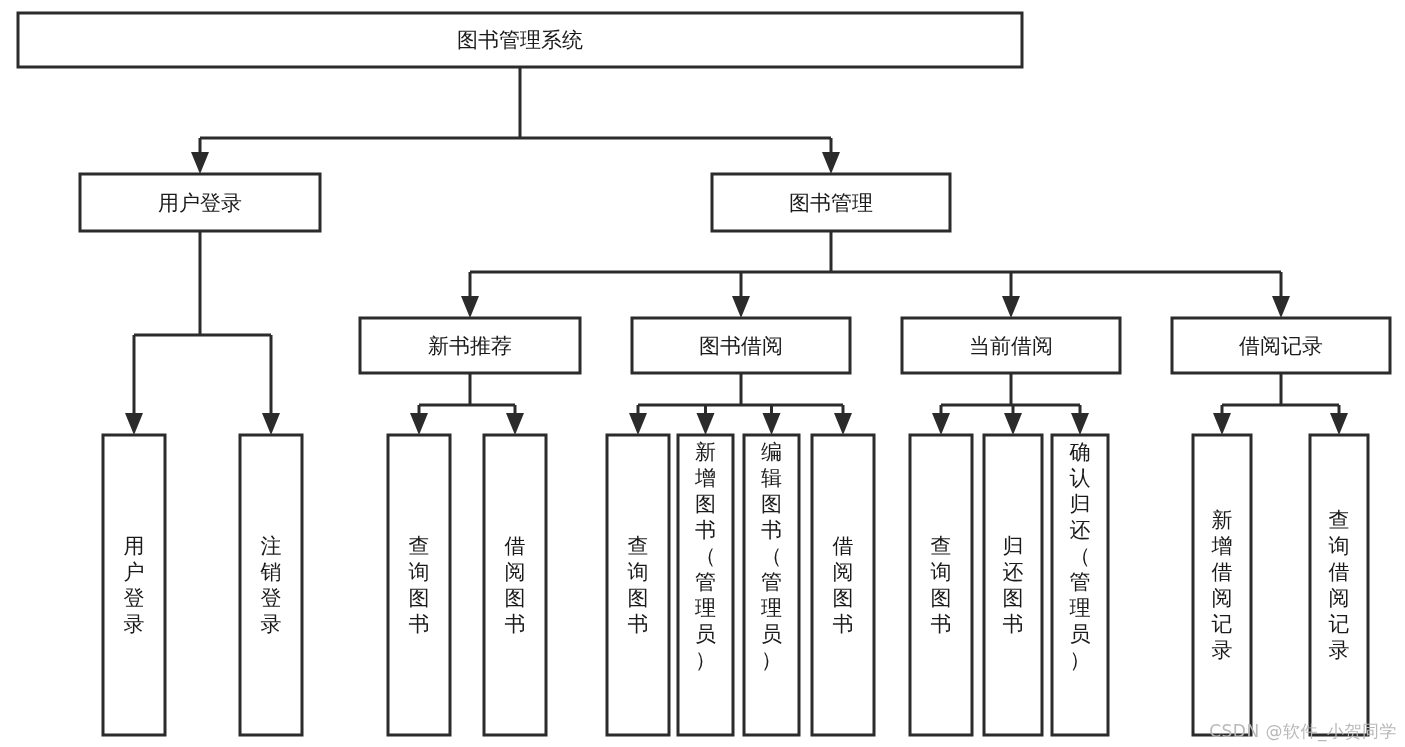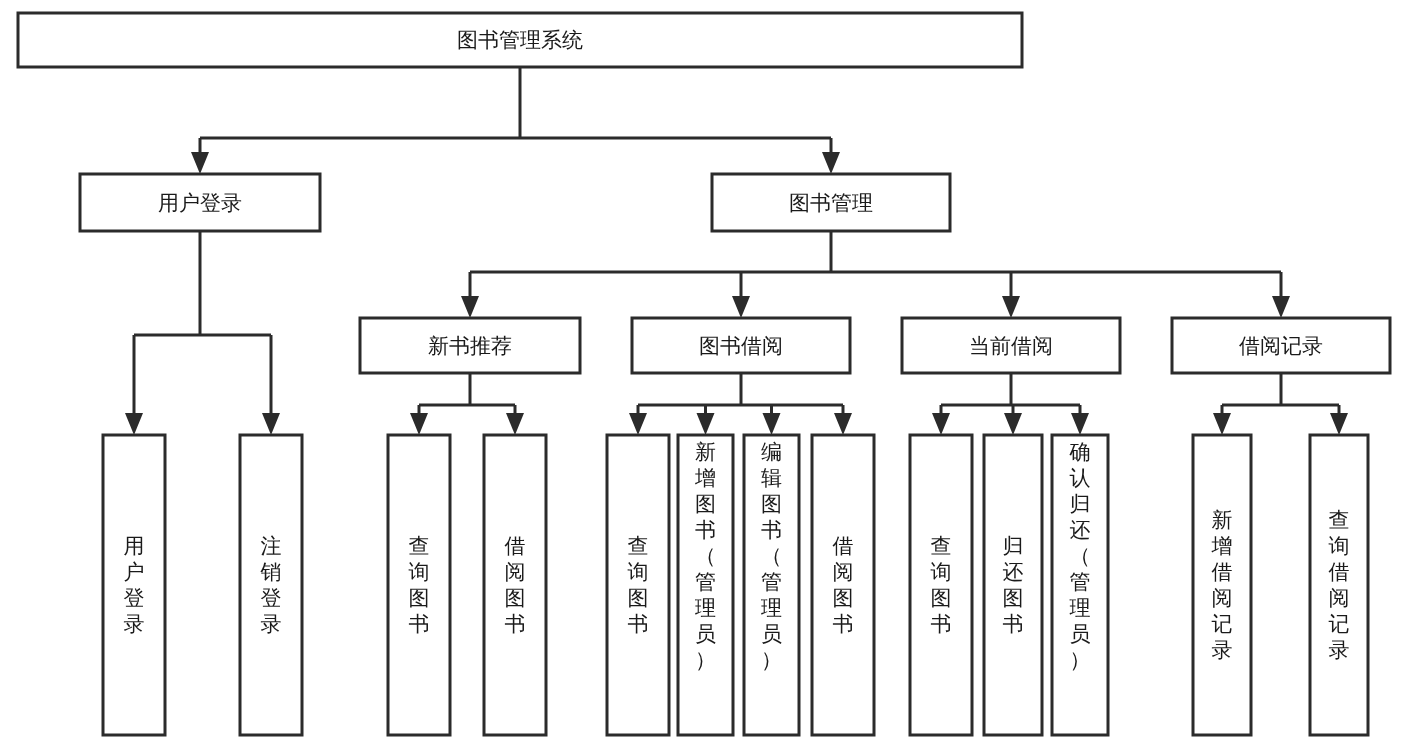--- a/index.html
+++ b/index.html
@@ -218,13 +218,14 @@
         <g>
           <rect x="1193" y="435" width="58" height="300" class="node-box"></rect>
           <text x="1222" class="node-label-v"><tspan x="1222" y="527">新</tspan><tspan x="1222" y="553">增</tspan><tspan x="1222" y="579">借</tspan><tspan x="1222" y="605">阅</tspan><tspan x="1222" y="631">记</tspan><tspan x="1222" y="657">录</tspan></text>
         </g>
         <g>
           <rect x="1310" y="435" width="58" height="300" class="node-box"></rect>
           <text x="1339" class="node-label-v"><tspan x="1339" y="527">查</tspan><tspan x="1339" y="553">询</tspan><tspan x="1339" y="579">借</tspan><tspan x="1339" y="605">阅</tspan><tspan x="1339" y="631">记</tspan><tspan x="1339" y="657">录</tspan></text>
         </g>
       </g>
   </svg>
+  <div class="watermark-text">CSDN @软件_小贺同学</div>
 </div>
 
 </body></html>

